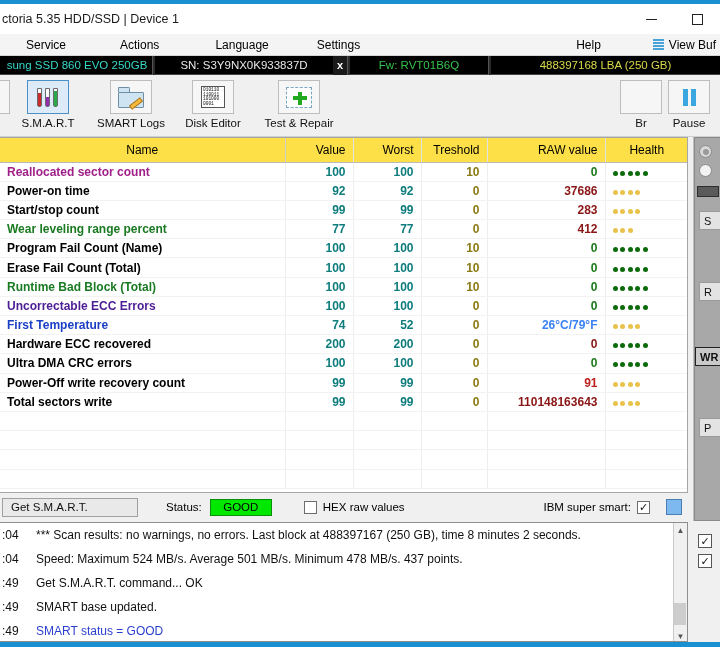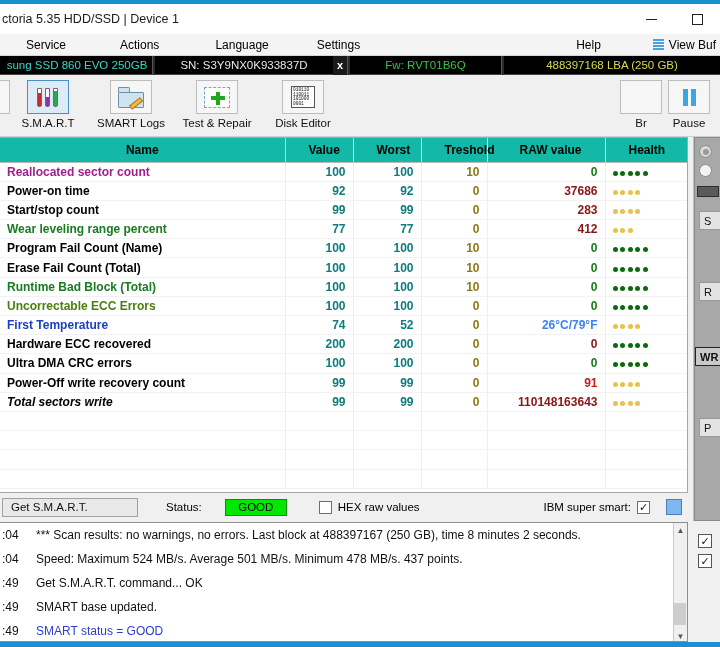--- a/index.html
+++ b/index.html
@@ -64,21 +64,21 @@
     display: flex; align-items: center;
     font-family: "Liberation Sans", sans-serif;
     font-size: 11.5px;
     border-bottom: 1px solid #444;
   }
   .dev-seg { height: 19px; display: flex; align-items: center; justify-content: center; }
   .dev-model { color: #36d8c8; width: 152px; padding-left: 2px; white-space: nowrap; overflow: hidden; }
   .dev-sep { width: 3px; height: 19px; background: #2a2a2a; border-left: 1px solid #555; }
   .dev-sn { color: #e8e8e8; width: 178px; justify-content: center; }
   .dev-x { color: #fff; width: 14px; justify-content: center; background: #1a1a1a; font-weight: bold; font-size: 11px;}
-  .dev-fw { color: #35c04a; width: 151px; justify-content: center; }
+  .dev-fw { color: #35c04a; width: 138px; justify-content: center; }
   .dev-lba { color: #d9d94a; flex: 1; justify-content: center; }
 
   
   .toolbar {
     height: 62px; background: #f0f0f0;
     border-bottom: 1px solid #cfcfcf;
     display: flex; align-items: flex-start; position: relative;
   }
   .tool-btn {
     width: 76px; height: 60px;
@@ -120,23 +120,23 @@
   .ico-pause span { width:5px; height:17px; background:#3aa7e0; }
 
   
   .main-area {
     position: absolute; left: 0; top: 137px; width: 688px; height: 356px;
     background: #fff; border: 1px solid #a6a6a6; border-left: none;
     overflow: hidden;
   }
   table.smart { width: 100%; border-collapse: collapse; table-layout: fixed; }
   table.smart th {
-    font-size: 12px; font-weight: bold; color: #000; background: #14b8a6;
+    font-size: 12px; font-weight: normal; color: #000; background: #fde047;
     border-bottom: 1px solid #b9b9b9; border-right: 1px solid #e2e2e2;
-    height: 24px; padding: 0 23px; text-align: right; vertical-align: middle;
+    height: 24px; padding: 0 7px; text-align: right; vertical-align: middle;
   }
   table.smart th.c-name { text-align: center; border-right: 1px solid #cfcfcf; }
   table.smart th.c-health { text-align: center; border-right: none; }
   table.smart td {
     font-size: 12px; height: 19.2px; padding: 0 7px;
     border-bottom: 1px solid #f2f2f2; border-right: 1px solid #eeeeee;
     white-space: nowrap; overflow: hidden;
   }
   td.c-name { text-align: left; font-weight: bold; border-right: 1px solid #e6e6e6; padding-left: 12px;}
   td.c-num { text-align: right; font-weight: bold; }
@@ -153,21 +153,21 @@
   }
   .btn-getsmart {
     width: 136px; height: 19px; margin-left: 2px;
     background: #e9e9e9; border: 1px solid #a0a0a0;
     font-size: 11.5px; color: #111; display: flex; align-items: center;
     padding-left: 8px;
   }
   .status-label { margin-left: 28px; font-size: 11.5px; color: #000; }
   .status-pill {
     width: 62px; height: 17px; background: #00e800; border: 1px solid #0a8f0a;
-    margin-left: 23px; display: flex; align-items: center; justify-content: center;
+    margin-left: 8px; display: flex; align-items: center; justify-content: center;
     font-size: 11.5px; color: #000;
   }
   .chk-wrap { display: flex; align-items: center; gap: 6px; margin-left: 32px; font-size: 11.5px; }
   .chkbox { width: 13px; height: 13px; border: 1px solid #6d6d6d; background: #fff;
             display:flex; align-items:center; justify-content:center; font-size:11px; color:#111; line-height:1;}
   .ibm-wrap { display: flex; align-items: center; gap: 6px; margin-left: auto; margin-right: 6px; font-size: 11.5px; }
   .blue-sq { width: 16px; height: 16px; background: #7db8ef; border: 1px solid #4a7fb5; margin-left: 10px;}
 
   
   .logpanel {
@@ -289,40 +289,40 @@
       <div class="tool-icon-box">
         <span class="ico-folder">
             <i class="fb"></i>
             <i class="ft"></i>
             <i class="pen"></i>
           </span>
       </div>
       <div class="tool-label">SMART Logs</div>
     </div>
 
-    <div class="tool-btn" style="width:90px">
-      <div class="tool-icon-box">
-        <span class="ico-aid">
-            <i class="cr-v"></i>
-            <i class="cr-h"></i>
-          </span>
-      </div>
-      <div class="tool-label">Test &amp; Repair</div>
-    </div>
-
     <div class="tool-btn" style="width:82px">
       <div class="tool-icon-box">
         <span class="ico-bin">
           <div>010110</div>
           <div>110011</div>
           <div>101000</div>
           <div>0001</div>
         </span>
       </div>
       <div class="tool-label">Disk Editor</div>
+    </div>
+
+    <div class="tool-btn" style="width:90px">
+      <div class="tool-icon-box">
+        <span class="ico-aid">
+            <i class="cr-v"></i>
+            <i class="cr-h"></i>
+          </span>
+      </div>
+      <div class="tool-label">Test &amp; Repair</div>
     </div>
 
     <div class="tool-spacer"></div>
 
     <div class="tool-btn right" style="width:34px">
       <div class="tool-icon-box"></div>
       <div class="tool-label">Br</div>
     </div>
 
     <div class="tool-btn right">
@@ -445,21 +445,21 @@
             <td class="c-num" style="color: rgb(26, 122, 26);">0</td>
             <td class="c-health"><span class="dots">
                 <span class="dot" style="background: rgb(11, 107, 11);"></span>
                 <span class="dot" style="background: rgb(11, 107, 11);"></span>
                 <span class="dot" style="background: rgb(11, 107, 11);"></span>
                 <span class="dot" style="background: rgb(11, 107, 11);"></span>
                 <span class="dot" style="background: rgb(11, 107, 11);"></span>
               </span></td>
           </tr>
           <tr>
-            <td class="c-name" style="color: #4d7c0f; margin-left: 38px;">Uncorrectable ECC Errors</td>
+            <td class="c-name" style="color: #4c1d95; margin-left: 38px;">Uncorrectable ECC Errors</td>
             <td class="c-num" style="color: rgb(14, 124, 124);">100</td>
             <td class="c-num" style="color: rgb(14, 124, 124);">100</td>
             <td class="c-num" style="color: rgb(138, 122, 20);">0</td>
             <td class="c-num" style="color: rgb(26, 122, 26);">0</td>
             <td class="c-health"><span class="dots">
                 <span class="dot" style="background: rgb(11, 107, 11);"></span>
                 <span class="dot" style="background: rgb(11, 107, 11);"></span>
                 <span class="dot" style="background: rgb(11, 107, 11);"></span>
                 <span class="dot" style="background: rgb(11, 107, 11);"></span>
                 <span class="dot" style="background: rgb(11, 107, 11);"></span>
@@ -513,21 +513,21 @@
             <td class="c-num" style="color: rgb(138, 122, 20);">0</td>
             <td class="c-num" style="color: rgb(192, 32, 32); margin-left: 24px;">91</td>
             <td class="c-health"><span class="dots">
                 <span class="dot" style="background: rgb(232, 194, 74);"></span>
                 <span class="dot" style="background: rgb(232, 194, 74);"></span>
                 <span class="dot" style="background: rgb(232, 194, 74);"></span>
                 <span class="dot" style="background: rgb(232, 194, 74);"></span>
               </span></td>
           </tr>
           <tr>
-            <td class="c-name" style="color: rgb(0, 0, 0); font-style: italic;">Total sectors write</td>
+            <td class="c-name" style="color: rgb(0, 0, 0);">Total sectors write</td>
             <td class="c-num" style="color: rgb(14, 124, 124);">99</td>
             <td class="c-num" style="color: rgb(14, 124, 124);">99</td>
             <td class="c-num" style="color: rgb(138, 122, 20);">0</td>
             <td class="c-num" style="color: rgb(138, 21, 21);">110148163643</td>
             <td class="c-health"><span class="dots">
                 <span class="dot" style="background: rgb(232, 194, 74);"></span>
                 <span class="dot" style="background: rgb(232, 194, 74);"></span>
                 <span class="dot" style="background: rgb(232, 194, 74);"></span>
                 <span class="dot" style="background: rgb(232, 194, 74);"></span>
               </span></td>

